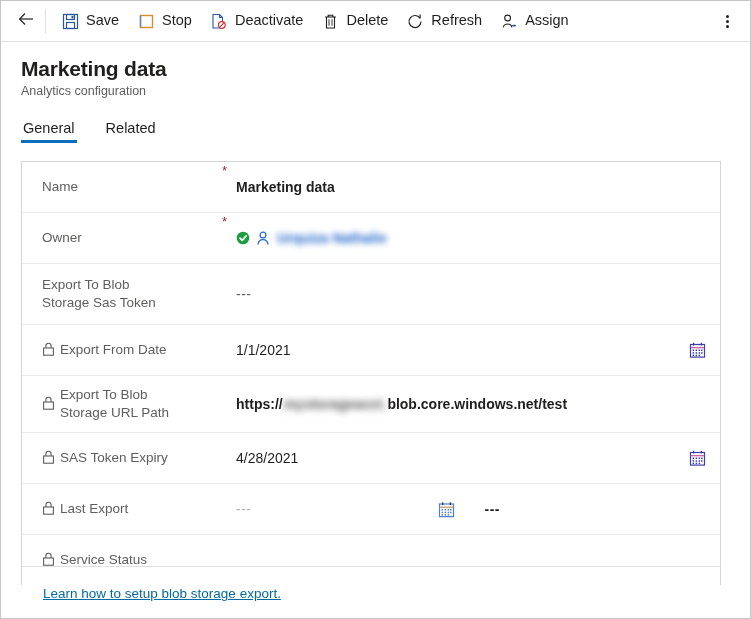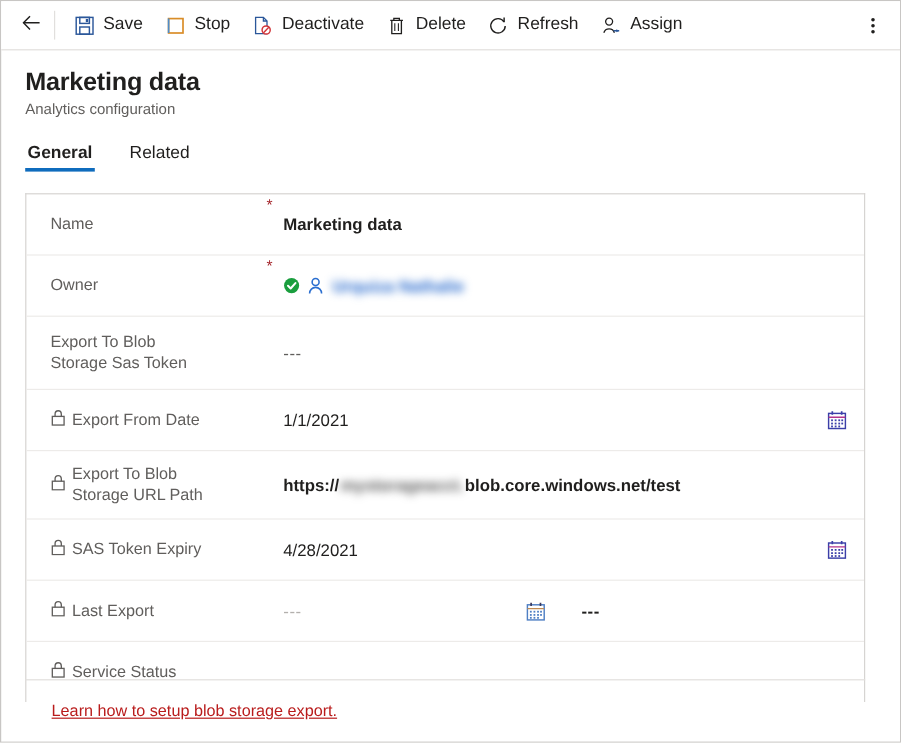--- a/index.html
+++ b/index.html
@@ -110,21 +110,21 @@
   }
   .tab {
     position: relative;
     font-size: 14.5px;
     color: #201f1e;
     padding: 0 2px 7px 2px;
     margin-right: 27px;
     cursor: pointer;
     line-height: 16px;
   }
-  .tab.active { font-weight: bold; }
+  .tab.active { font-weight: normal; }
   .tab.active:after {
     content: "";
     position: absolute;
     left: 0; right: 0; bottom: 0;
     height: 3px;
     background: #0f6cbd;
   }
 
   
   .panel {
@@ -231,21 +231,21 @@
     position: absolute;
     left: 20px;
     top: 565px;
     width: 700px;
     box-sizing: border-box;
     border-top: 1px solid #e1dfdd;
     padding-top: 17px;
     padding-left: 22px;
   }
   .footer a {
-    color: #b91c1c;
+    color: #0369a1;
     font-size: 13.5px;
     text-decoration: underline;
     cursor: pointer;
   }
 </style>
 </head>
 <body>
 
 <div class="page">
 

